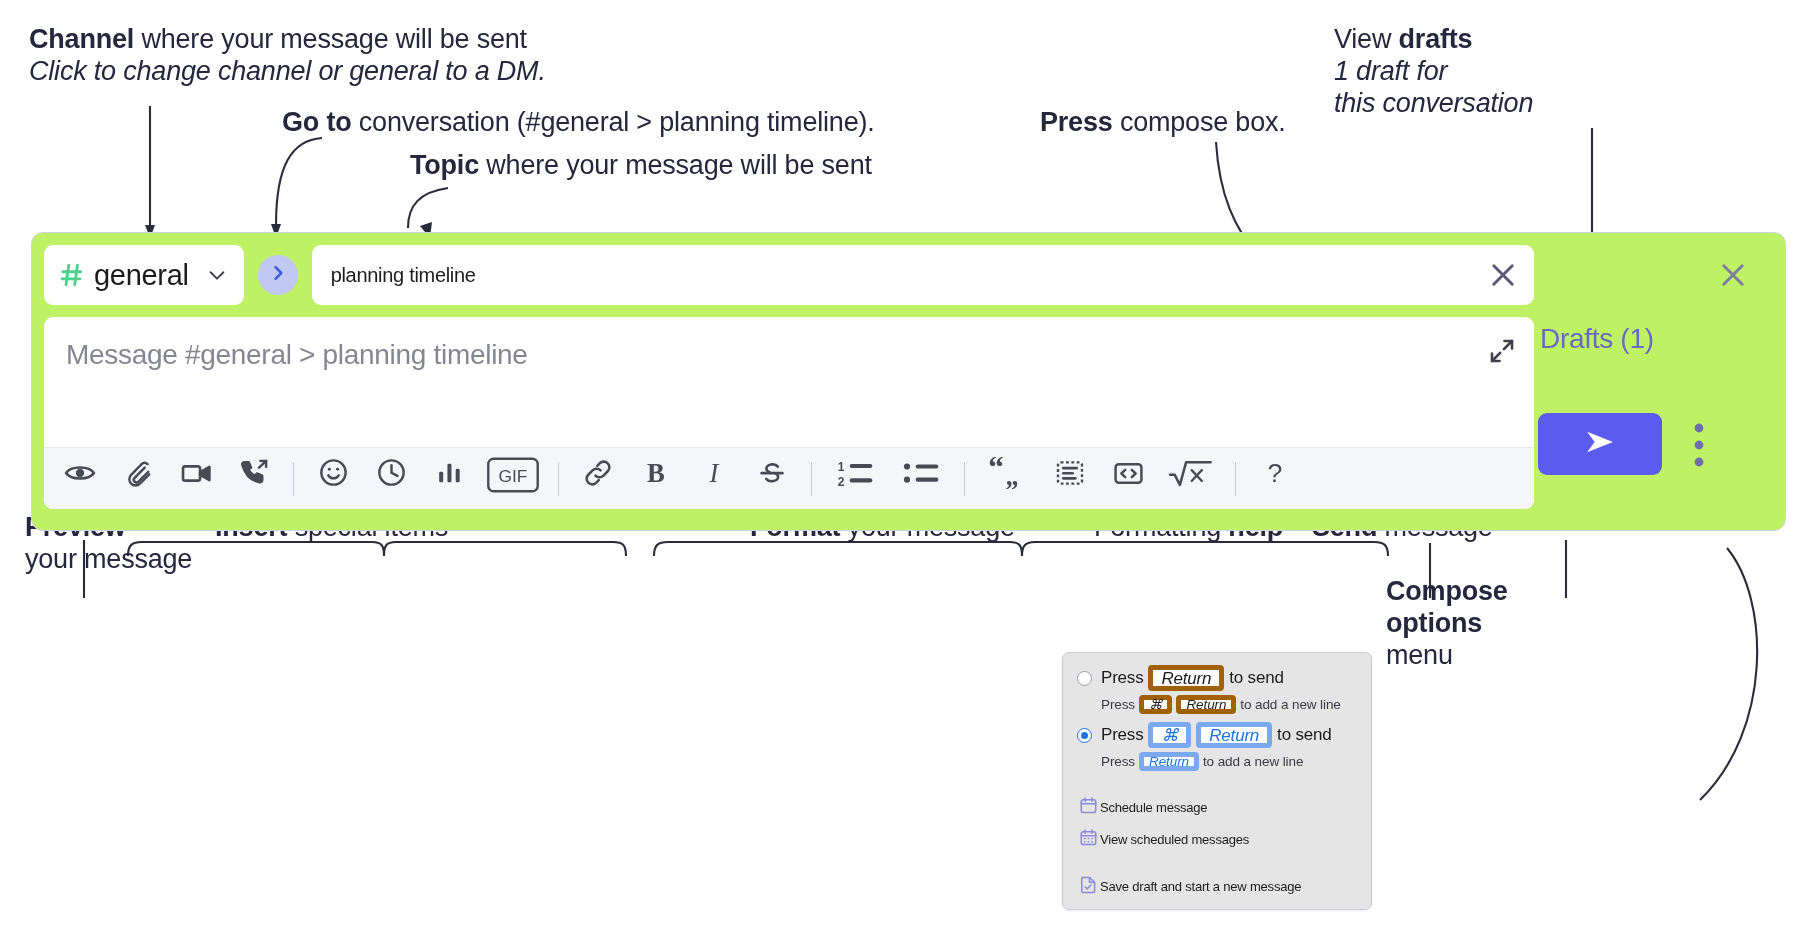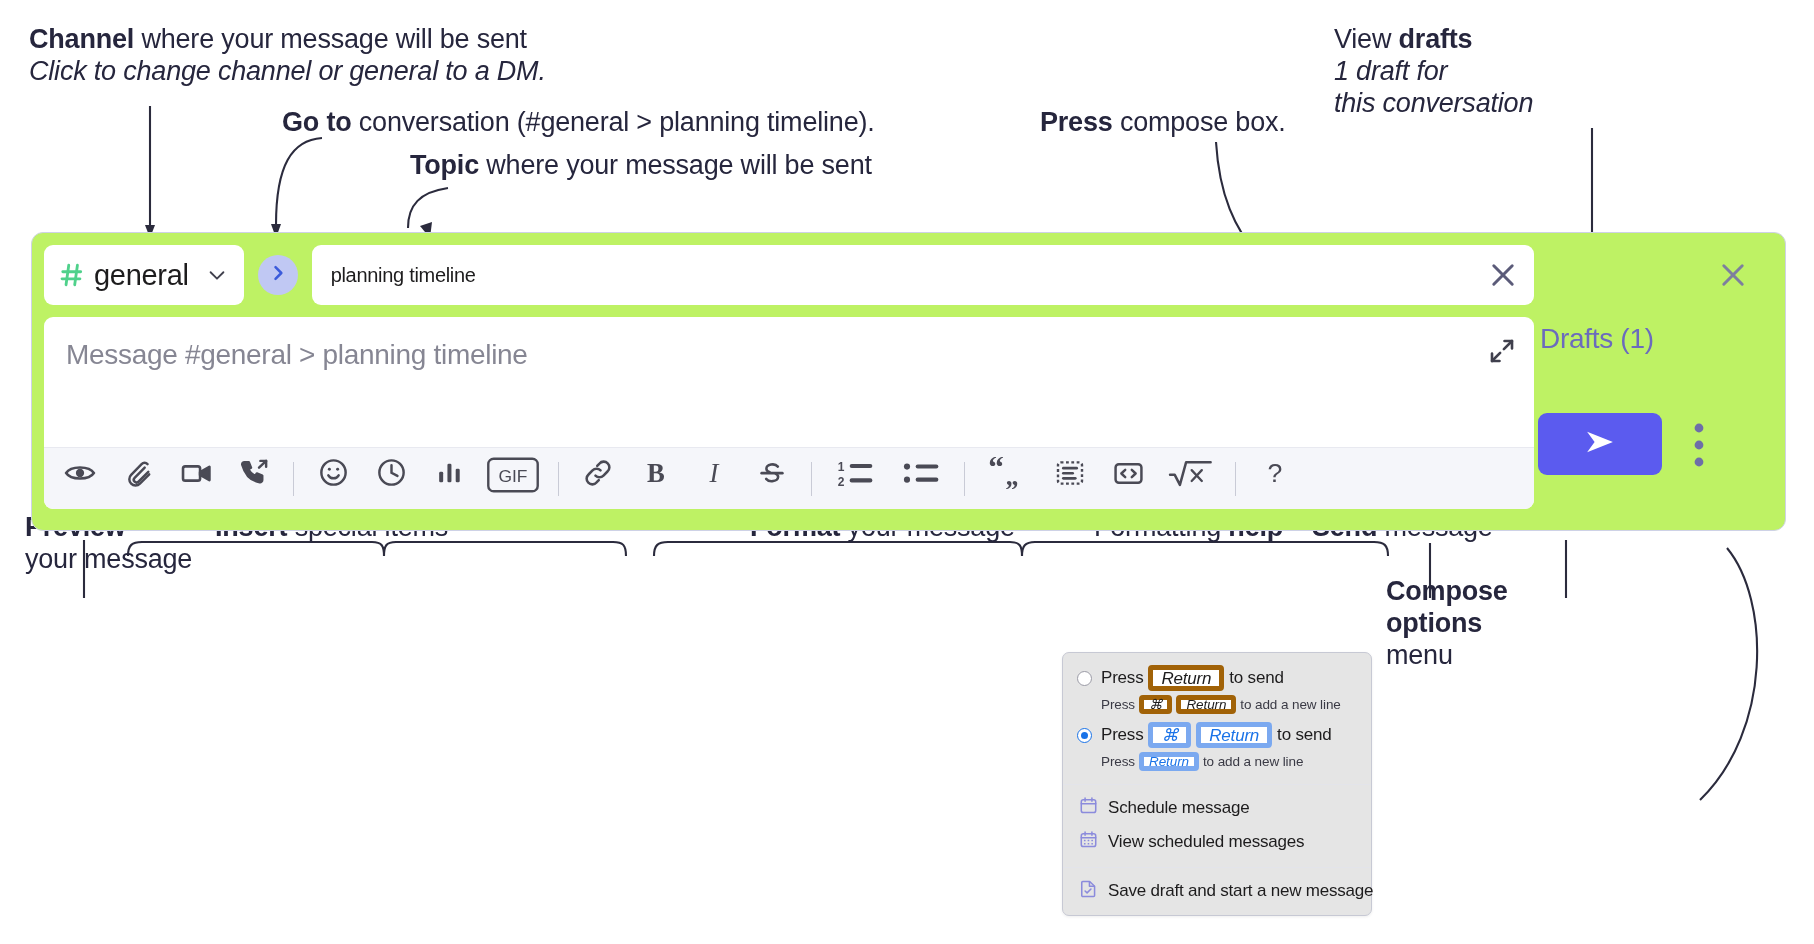--- a/index.html
+++ b/index.html
@@ -158,23 +158,23 @@
     display: inline-flex; align-items: center; justify-content: center;
     border: 5px solid #a16207; border-radius: 4px;
     background: #fff; color: #1d1c1d;
     padding: 0 6px; height: 21px; font-size: 15.5px; line-height: 1; font-style: italic;
   }
   .radio-main .key { height: 26px; font-size: 17px; padding: 0 8px; }
   .key.blue { border-color: #7ba9f0; color: #1a73e8; }
   .sub-row .key { height: 19px; font-size: 13.5px; padding: 0 5px; }
   .pop-divider { height: 1px; background: #e3e4ea; margin: 8px 0 6px 0; }
   .menu-item {
-    display: flex; align-items: center; gap: 10px;
+    display: flex; align-items: center; gap: 2px;
     padding: 5px 10px 5px 16px;
-    font-size: 17px; color: #1d1c1d; letter-spacing: -0.2px;
+    font-size: 13px; color: #1d1c1d; letter-spacing: -0.2px;
     white-space: nowrap;
   }
   .menu-item svg { flex: none; }
 </style>
 </head>
 <body>
 
 <div id="root">
 
   <svg id="lines" viewBox="0 0 1814 944">

